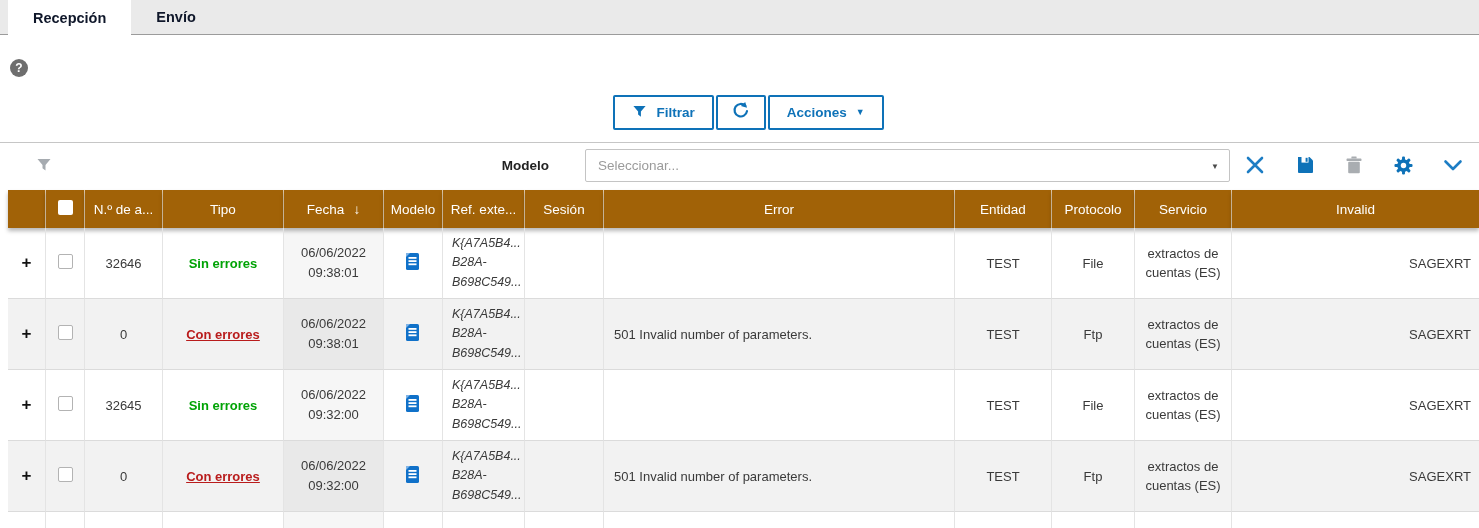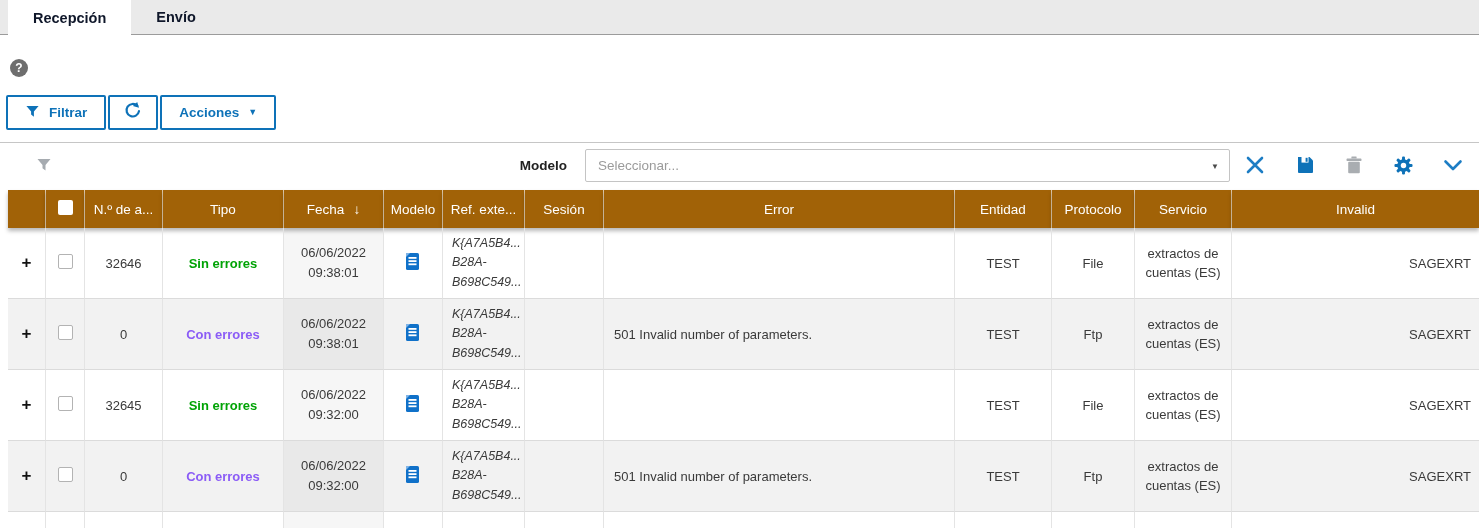--- a/index.html
+++ b/index.html
@@ -43,21 +43,21 @@
   .page-title { font-size: 17.5px; font-weight: 700; color: #1a222e; }
   .help-badge {
     width: 18px; height: 18px; border-radius: 50%;
     background: #6e6e6e; color: #fff;
     font-size: 12px; font-weight: 700;
     display: flex; align-items: center; justify-content: center;
     cursor: pointer;
   }
 
   
-  .actions-row { display: flex; gap: 2px; margin: 16px 0 0 6px; }
+  .actions-row { display: flex; gap: 2px; margin: 16px 0 0 18px; justify-content: center; }
   .btn {
     display: flex; align-items: center; justify-content: center; gap: 9px;
     height: 35px; padding: 0 17px;
     background: #fff;
     border: 2px solid #0e72b8; border-radius: 2px;
     color: #0e72b8; font-size: 13.5px; font-weight: 700;
     font-family: "Liberation Sans", sans-serif;
     cursor: pointer;
   }
   .btn.icon-only { padding: 0 13px; }
@@ -69,21 +69,21 @@
     border-top: 1px solid #c6c6c6;
     height: 45px;
     display: flex; align-items: center;
     padding: 0 16px 0 20px;
   }
   .sel-summary { font-size: 13px; color: #333; }
   .gridbar .funnel-gray { margin-left: 16px; cursor: pointer; }
   .model-label { margin-left: auto; font-size: 13.5px; font-weight: 700; color: #222; }
   .model-select {
     position: relative;
-    margin-left: 18px;
+    margin-left: 36px;
     width: 645px; height: 33px;
     border: 1px solid #c4c4c4; border-radius: 2px;
     background: #fff;
     display: flex; align-items: center;
   }
   .model-select input {
     border: none; outline: none;
     width: 600px; height: 100%;
     padding: 0 12px;
     font-size: 13.5px; font-family: "Liberation Sans", sans-serif;
@@ -126,21 +126,21 @@
     border-right: 1px solid #e4e4e4;
     border-bottom: 1px solid #dbdbdb;
     padding: 4px 8px;
     overflow: hidden;
   }
   tbody td:last-child { border-right: none; }
   tr.alt { background: #f2f2f2; }
   td.c-fecha { background: rgba(0,0,0,0.035); line-height: 1.55; }
   td.c-tipo { font-weight: 700; }
   td.c-tipo.ok { color: #00a305; }
-  td.c-tipo.err { color: #8b5cf6; }
+  td.c-tipo.err { color: #b91c1c; text-decoration: underline; }
   td.c-ref { text-align: left; font-size: 12.5px; line-height: 1.55; padding-left: 9px; }
   td.c-ref span { display: block; white-space: nowrap; font-style: italic; }
   td.c-error { text-align: left; padding-left: 10px; }
   td.c-cliente { text-align: right; padding-left: 12px; }
   td.c-servicio { line-height: 1.5; padding: 4px 6px; }
   td.c-expand { font-size: 17px; font-weight: 700; color: #111; cursor: pointer; }
   tr.partial td { height: 40px; border-bottom: none; }
 
   .checkbox {
     display: inline-block; width: 15px; height: 15px;

